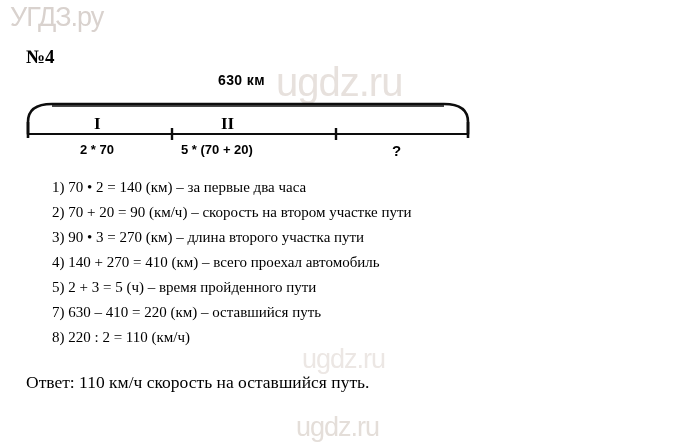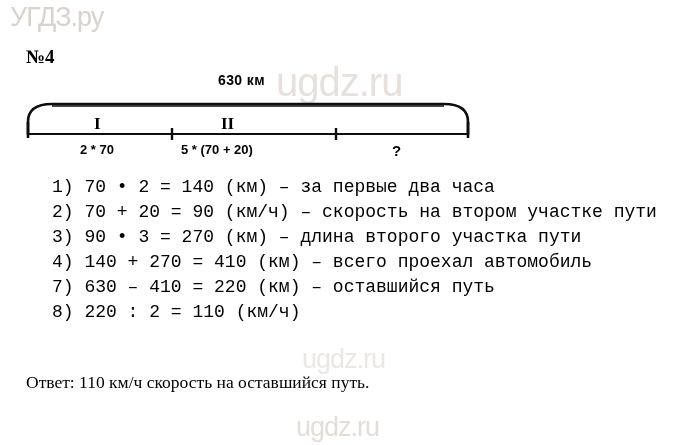--- a/index.html
+++ b/index.html
@@ -108,25 +108,24 @@
   .dg-u3 { left: 366px; font-size: 15px; }
 
   
   .solution {
     position: absolute;
     left: 26px;
     top: 175px;
     width: 640px;
   }
   .sol-line {
-    font-size: 18px;
+    font-size: 15px;
     line-height: 25px;
     white-space: nowrap;
     padding-left: 26px;
-    font-family: Liberation Mono, monospace;
   }
   .answer {
     position: absolute;
     left: 26px;
     top: 372px;
     font-size: 17.5px;
     white-space: nowrap;
   }
 </style>
 </head>
@@ -165,17 +164,18 @@
   <div class="dg-under dg-u1">2 * 70</div>
   <div class="dg-under dg-u2">5 * (70 + 20)</div>
   <div class="dg-under dg-u3">?</div>
 </div>
 
 <div class="solution">
   <div class="sol-line">1) 70 • 2 = 140 (км) – за первые два часа</div>
   <div class="sol-line">2) 70 + 20 = 90 (км/ч) – скорость на втором участке пути</div>
   <div class="sol-line">3) 90 • 3 = 270 (км) – длина второго участка пути</div>
   <div class="sol-line">4) 140 + 270 = 410 (км) – всего проехал автомобиль</div>
+  <div class="sol-line">5) 2 + 3 = 5 (ч) – время пройденного пути</div>
   <div class="sol-line">7) 630 – 410 = 220 (км) – оставшийся путь</div>
   <div class="sol-line">8) 220 : 2 = 110 (км/ч)</div>
 </div>
 
 <div class="answer">Ответ: 110 км/ч скорость на оставшийся путь.</div>
 
 </body></html>

